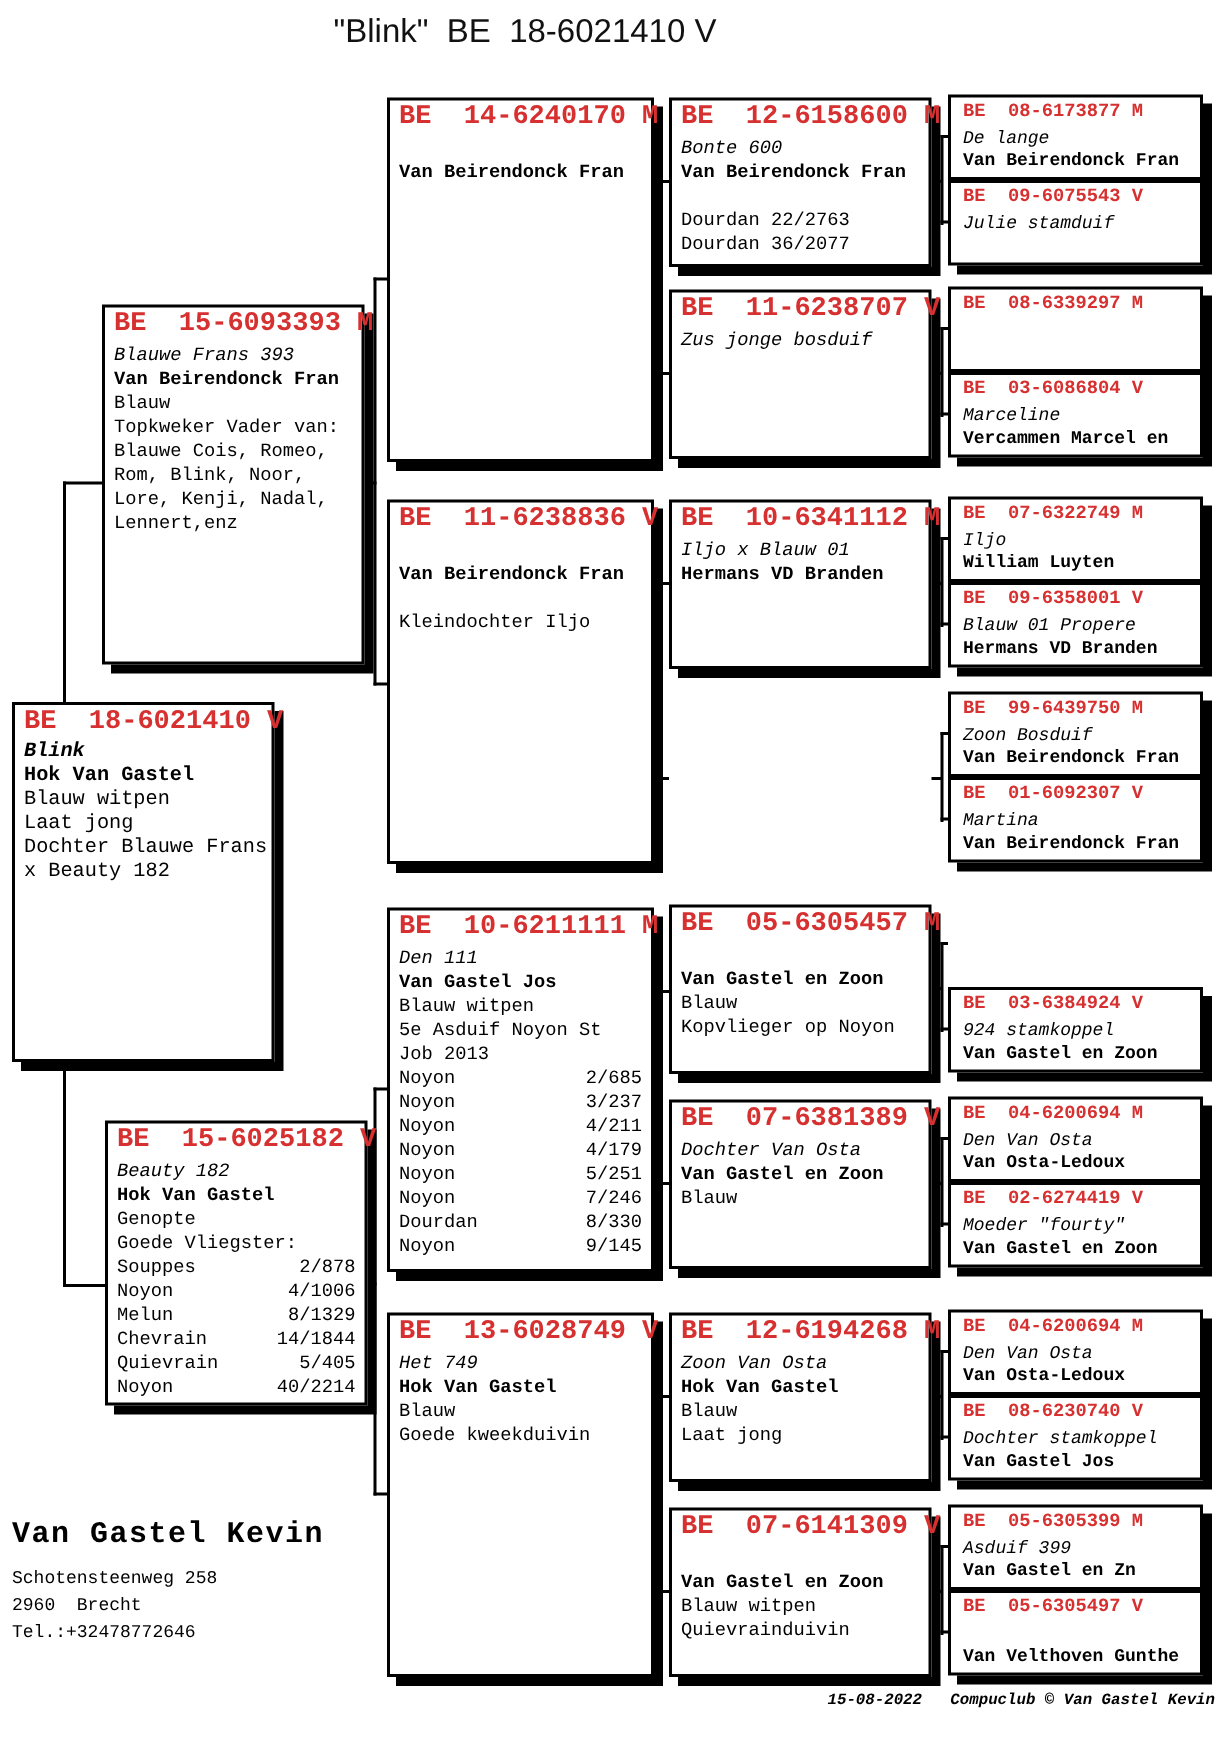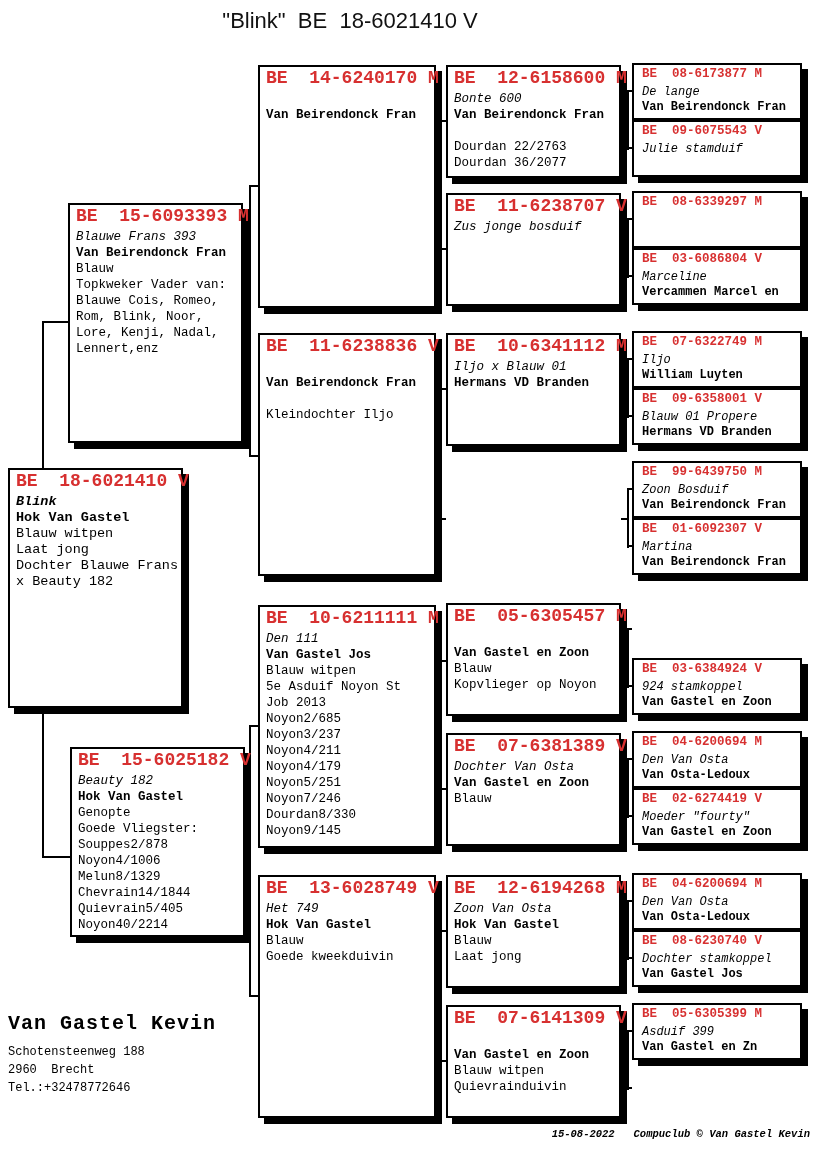--- a/index.html
+++ b/index.html
@@ -9,21 +9,21 @@
          font-family:"Liberation Sans",sans-serif;font-size:22px;white-space:pre;color:#111;}
   .seg{position:absolute;background:#000;}
   .box{position:absolute;background:#fff;border:2px solid #000;box-shadow:6px 6px 0 #000;
        box-sizing:border-box;padding:2px 6px;font-size:12.5px;line-height:16px;}
   .box.main{font-size:13.5px;}
   .box.sm{font-size:12px;line-height:15.5px;padding:1px 8px;}
   .ring{font-weight:bold;color:var(--ring-red,#d73030);white-space:pre;font-size:18px;margin:1px 0 5px 0;}
   .sm .ring{font-size:12.5px;margin:1px 0 2px 0;}
   .line{white-space:pre;min-height:16px;}
   .sm .line{min-height:15.5px;}
-  .res{display:flex;}
+  .res{display:flex;justify-content:space-between;}
   .i{font-style:italic;}
   .b{font-weight:bold;}
   .ib{font-style:italic;font-weight:bold;}
   .owner{position:absolute;left:8px;top:1012px;}
   .owner-name{font-weight:bold;font-size:20px;letter-spacing:1px;margin-bottom:8px;white-space:pre;}
   .owner-line{font-size:12px;line-height:18px;white-space:pre;}
   .footnote{position:absolute;right:6px;top:1128px;font-size:10.5px;font-weight:bold;
             font-style:italic;white-space:pre;}
 </style>
 </head>
@@ -325,23 +325,30 @@
         <div class="line b">Van Gastel Jos</div>
       </div>
   </div>
   <div class="box sm" style="left:632px;top:1003px;width:170px;height:57px">
     <div class="ring">BE  05-6305399 M</div>
     <div>
         <div class="line i">Asduif 399</div>
         <div class="line b">Van Gastel en Zn</div>
       </div>
   </div>
+  <div class="box sm" style="left:632px;top:1060px;width:170px;height:57px">
+    <div class="ring">BE  05-6305497 V</div>
+    <div>
+        <div class="line"></div>
+        <div class="line b">Van Velthoven Gunthe</div>
+      </div>
+  </div>
 
   <div class="owner">
     <div class="owner-name">Van Gastel Kevin</div>
-    <div class="owner-line">Schotensteenweg 188</div>
+    <div class="owner-line">Schotensteenweg 258</div>
     <div class="owner-line">2960  Brecht</div>
     <div class="owner-line">Tel.:+32478772646</div>
   </div>
 
   <div class="footnote">15-08-2022   Compuclub © Van Gastel Kevin</div>
 
 </div>
 
 </body></html>

